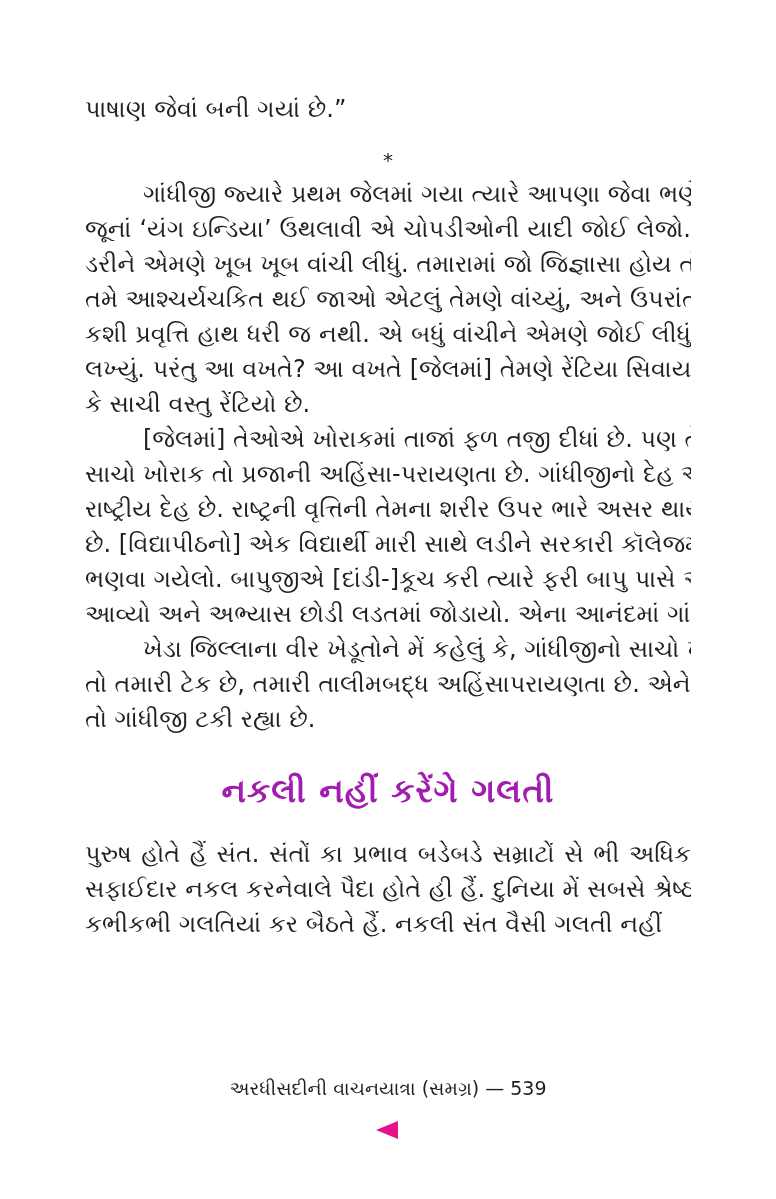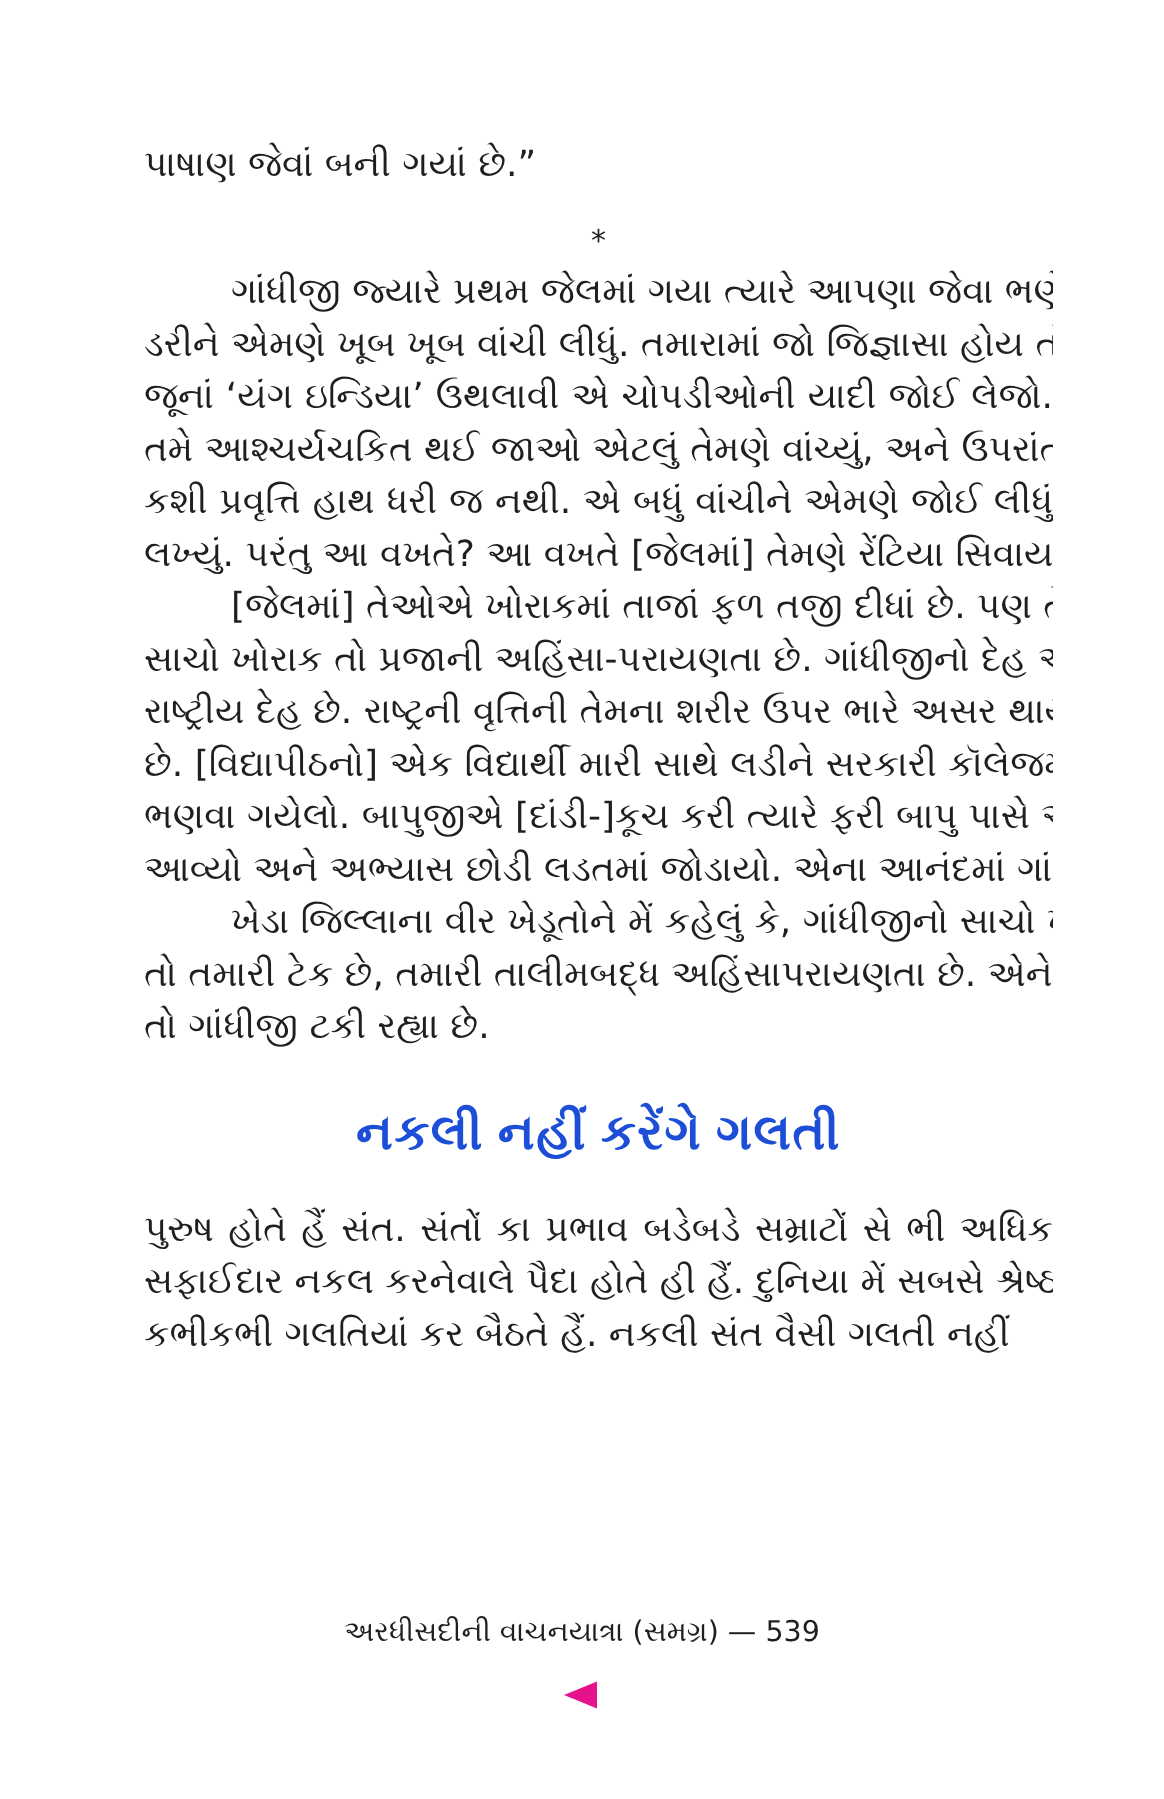--- a/index.html
+++ b/index.html
@@ -8,21 +8,21 @@
     position: relative;
     width: 776px;
     height: 1199px;
     margin: 0 auto;
     background: #ffffff;
     font-family: "DejaVu Sans", sans-serif;
     overflow: hidden;
   }
   .column {
     position: absolute;
-    left: 96px;
+    left: 85px;
     top: 92px;
     width: 606px;
   }
   .ln {
     font-size: 24px;
     line-height: 35px;
     height: 35px;
     overflow: hidden;
     text-align: justify;
     text-align-last: justify;
@@ -72,43 +72,44 @@
 
 <div class="page" style="color: rgb(31, 31, 31);">
   <div class="column">
 
     <div class="ln last frag">પાષાણ જેવાં બની ગયાં છે.”</div>
 
     <div class="sep">*</div>
 
     <div class="para">
       <div class="ln first">ગાંધીજી જ્યારે પ્રથમ જેલમાં ગયા ત્યારે આપણા જેવા ભણેલાઓથી</div>
+      <div class="ln">જૂનાં ‘યંગ ઇન્ડિયા’ ઉથલાવી એ ચોપડીઓની યાદી જોઈ લેજો.</div>
       <div class="ln">ડરીને એમણે ખૂબ ખૂબ વાંચી લીધું. તમારામાં જો જિજ્ઞાસા હોય તો</div>
-      <div class="ln">જૂનાં ‘યંગ ઇન્ડિયા’ ઉથલાવી એ ચોપડીઓની યાદી જોઈ લેજો.</div>
       <div class="ln">તમે આશ્ચર્યચકિત થઈ જાઓ એટલું તેમણે વાંચ્યું, અને ઉપરાંત ઘણું</div>
       <div class="ln">કશી પ્રવૃત્તિ હાથ ધરી જ નથી. એ બધું વાંચીને એમણે જોઈ લીધું</div>
       <div class="ln">લખ્યું. પરંતુ આ વખતે? આ વખતે [જેલમાં] તેમણે રેંટિયા સિવાય</div>
+      <div class="ln last">કે સાચી વસ્તુ રેંટિયો છે.</div>
     </div>
 
     <div class="para">
       <div class="ln first">[જેલમાં] તેઓએ ખોરાકમાં તાજાં ફળ તજી દીધાં છે. પણ તેમનો</div>
       <div class="ln">સાચો ખોરાક તો પ્રજાની અહિંસા-પરાયણતા છે. ગાંધીજીનો દેહ એ</div>
       <div class="ln">રાષ્ટ્રીય દેહ છે. રાષ્ટ્રની વૃત્તિની તેમના શરીર ઉપર ભારે અસર થાય</div>
       <div class="ln">છે. [વિદ્યાપીઠનો] એક વિદ્યાર્થી મારી સાથે લડીને સરકારી કૉલેજમાં</div>
       <div class="ln">ભણવા ગયેલો. બાપુજીએ [દાંડી-]કૂચ કરી ત્યારે ફરી બાપુ પાસે એ</div>
       <div class="ln">આવ્યો અને અભ્યાસ છોડી લડતમાં જોડાયો. એના આનંદમાં ગાંધીજી</div>
     </div>
 
     <div class="para">
       <div class="ln first">ખેડા જિલ્લાના વીર ખેડૂતોને મેં કહેલું કે, ગાંધીજીનો સાચો ખોરાક</div>
       <div class="ln">તો તમારી ટેક છે, તમારી તાલીમબદ્ધ અહિંસાપરાયણતા છે. એને લીધે</div>
       <div class="ln last">તો ગાંધીજી ટકી રહ્યા છે.</div>
     </div>
 
-    <div class="heading" style="color: #1d4ed8; font-family: Liberation Serif, serif;">નકલી નહીં કરેંગે ગલતી</div>
+    <div class="heading" style="color: #a21caf;">નકલી નહીં કરેંગે ગલતી</div>
 
     <div class="para">
       <div class="ln">પુરુષ હોતે હૈં સંત. સંતોં કા પ્રભાવ બડેબડે સમ્રાટોં સે ભી અધિક</div>
       <div class="ln">સફાઈદાર નકલ કરનેવાલે પૈદા હોતે હી હૈં. દુનિયા મેં સબસે શ્રેષ્ઠ</div>
       <div class="ln last">કભીકભી ગલતિયાં કર બૈઠતે હૈં. નકલી સંત વૈસી ગલતી નહીં કરેંગેં.</div>
     </div>
 
   </div>
 
   <div class="footer">અરધીસદીની વાચનયાત્રા (સમગ્ર) — 539</div>

